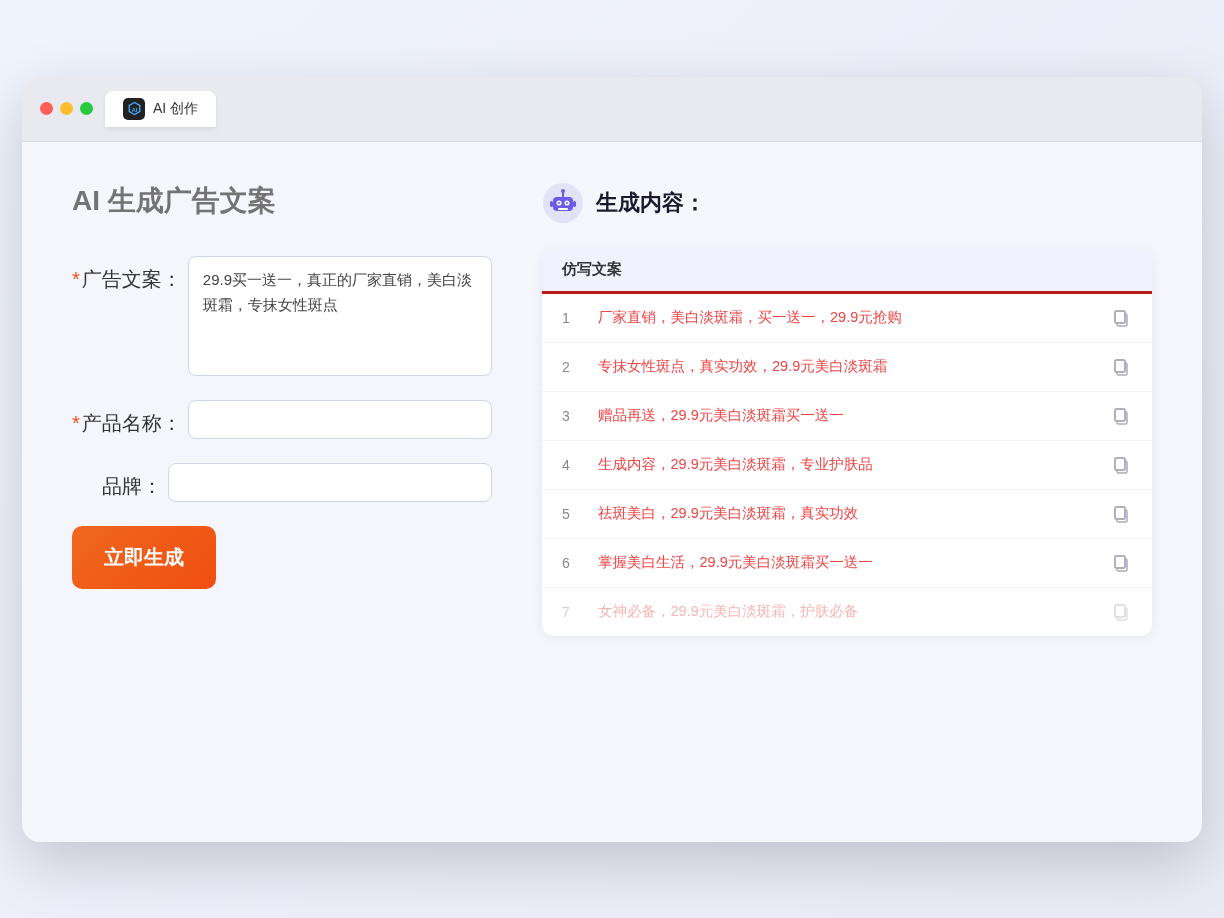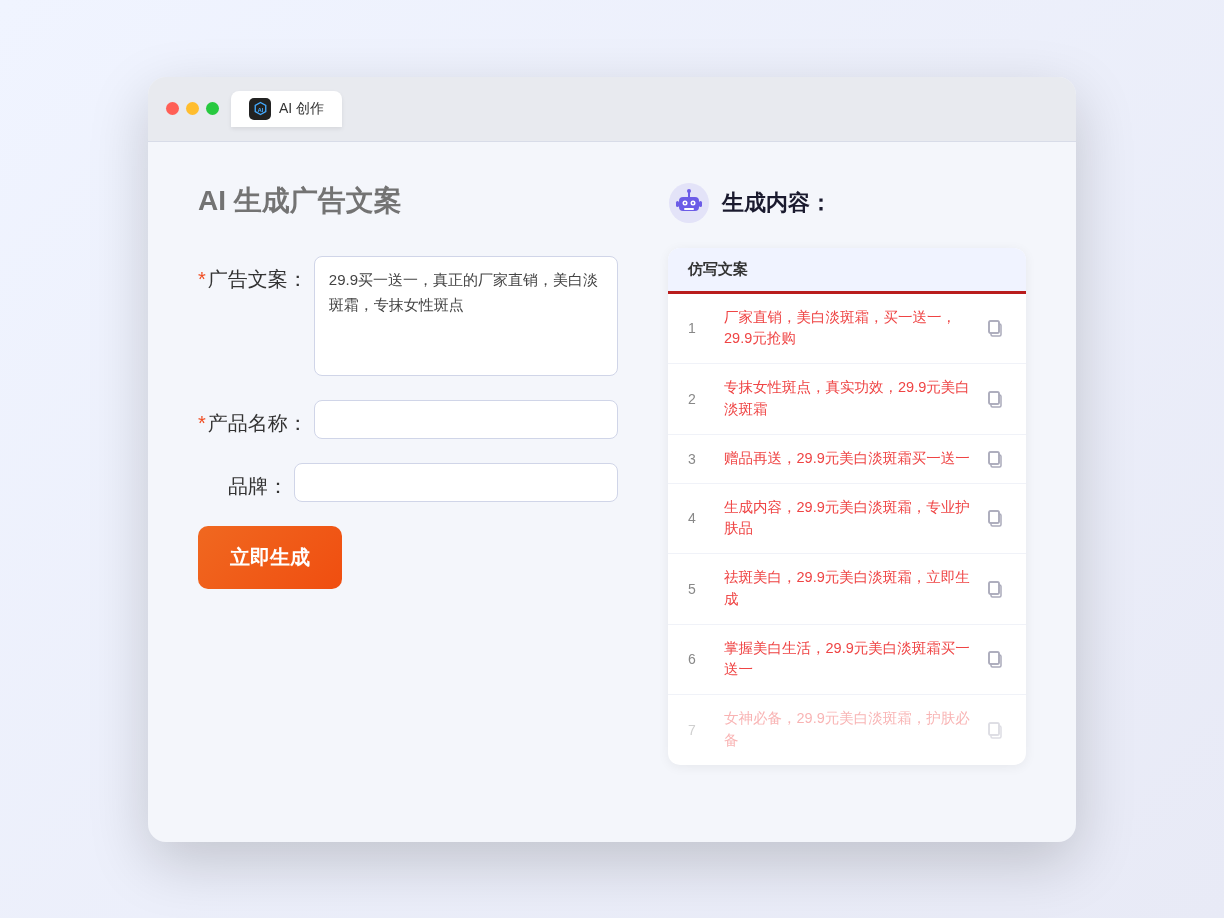--- a/index.html
+++ b/index.html
@@ -6,21 +6,21 @@
     body {
       background: linear-gradient(135deg, #f0f4ff 0%, #e8eaf6 100%);
       min-height: 918px;
       display: flex;
       align-items: center;
       justify-content: center;
       font-family: -apple-system, BlinkMacSystemFont, 'PingFang SC', 'Microsoft YaHei', sans-serif;
     }
 
     .browser-window {
-      width: 928px;
+      width: 1180px;
       background: #f4f6fb;
       border-radius: 18px;
       box-shadow: 0 20px 60px rgba(0,0,0,0.18);
       overflow: hidden;
     }
 
     .browser-titlebar {
       background: #e8eaef;
       padding: 14px 18px;
       display: flex;
@@ -337,21 +337,21 @@
             <div class="copy-icon">
               <svg viewBox="0 0 18 18" width="18" height="18" fill="none" stroke="currentColor" stroke-width="1.5">
                 <rect x="5" y="5" width="10" height="12" rx="1.5"></rect>
                 <rect x="3" y="2" width="10" height="12" rx="1.5" fill="white"></rect>
                 <rect x="3" y="2" width="10" height="12" rx="1.5"></rect>
               </svg>
             </div>
           </div>
           <div class="result-row">
             <span class="result-num">5</span>
-            <span class="result-text">祛斑美白，29.9元美白淡斑霜，立即生成</span>
+            <span class="result-text">祛斑美白，29.9元美白淡斑霜，真实功效</span>
             <div class="copy-icon">
               <svg viewBox="0 0 18 18" width="18" height="18" fill="none" stroke="currentColor" stroke-width="1.5">
                 <rect x="5" y="5" width="10" height="12" rx="1.5"></rect>
                 <rect x="3" y="2" width="10" height="12" rx="1.5" fill="white"></rect>
                 <rect x="3" y="2" width="10" height="12" rx="1.5"></rect>
               </svg>
             </div>
           </div>
           <div class="result-row">
             <span class="result-num">6</span>

